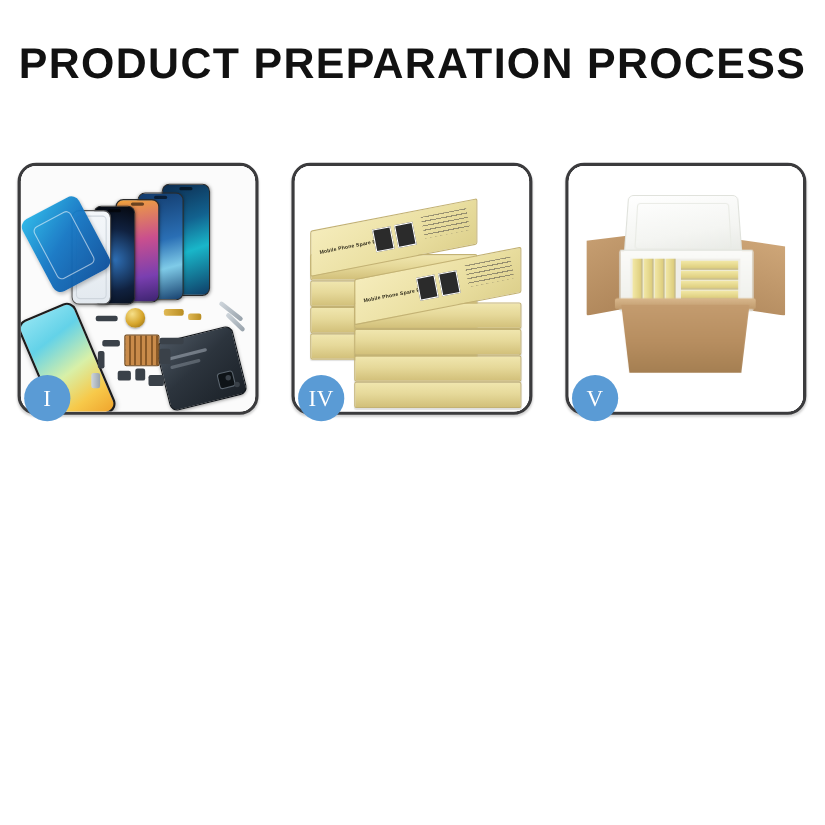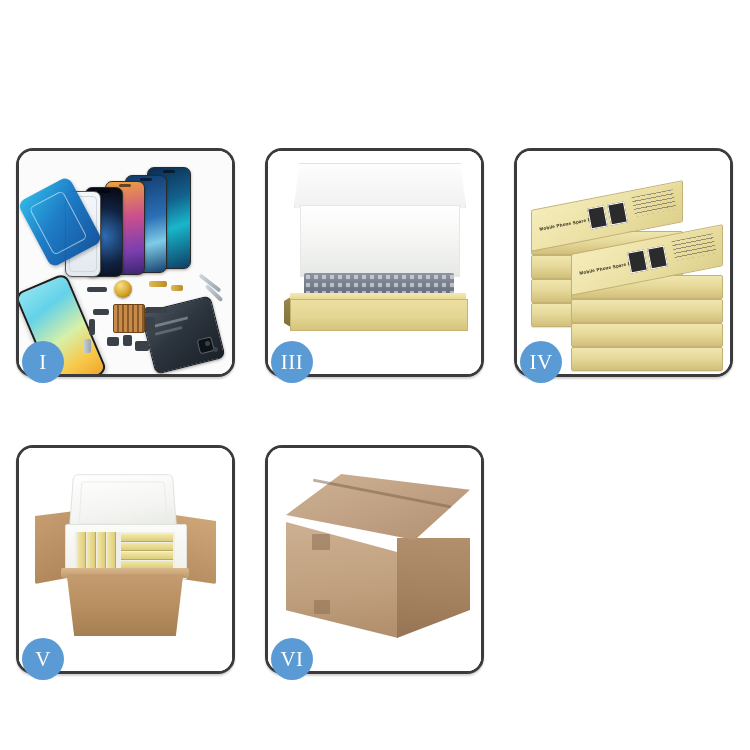--- a/index.html
+++ b/index.html
@@ -262,20 +262,21 @@
     background:linear-gradient(185deg,#b2906d 0%,#a3815e 60%,#967454 100%);
     clip-path:polygon(0 0,100% -16%,100% 72%,0 100%);}
   .c6-tape{position:absolute;background:rgba(140,112,82,.55);border-radius:1px;}
 </style>
 </head>
 <body>
 
 <div class="page">
 
   <div class="header">
+    <div class="title">PRODUCT PREPARATION PROCESS</div>
   </div>
 
   <div class="grid">
 
     <div class="card">
       <div class="card-inner">
         <div class="p1">
           <div class="ph ph-teal">
               <span class="ph-notch"></span>
             </div>
@@ -312,34 +313,20 @@
           <span class="pt silver" style="left:178px;top:130px;width:26px;height:4px;transform:rotate(38deg);"></span>
           <span class="pt silver" style="left:184px;top:140px;width:22px;height:4px;transform:rotate(44deg);"></span>
           <span class="pt" style="left:186px;top:190px;width:5px;height:5px;border-radius:50%;"></span>
           <span class="pt" style="left:194px;top:196px;width:5px;height:5px;border-radius:50%;"></span>
         </div>
       </div>
       <div class="badge">I</div>
     </div>
 
 
-    <div class="card">
-      <div class="card-inner">
-        <div class="p3">
-          <div class="b3-lid"></div>
-          <div class="b3-foam"></div>
-          <div class="b3-contents"></div>
-          <div class="b3-sideL"></div>
-          <div class="b3-sideR"></div>
-          <div class="b3-rim"></div>
-          <div class="b3-front"></div>
-        </div>
-      </div>
-      <div class="badge">III</div>
-    </div>
 
     <div class="card">
       <div class="card-inner">
         <div class="p4">
           <div class="stack">
 
             <div class="yb" style="left:6px;top:62px;"></div>
             <div class="yb" style="left:6px;top:86px;"></div>
             <div class="yb" style="left:6px;top:110px;"></div>
             <div class="yb" style="left:6px;top:134px;"></div>
@@ -383,28 +370,15 @@
             <span class="ybar-h" style="left:46px;top:20px;"></span>
             <span class="ybar-h" style="left:46px;top:29px;"></span>
           </div>
           <div class="c5-top"></div>
           <div class="c5-front"></div>
         </div>
       </div>
       <div class="badge">V</div>
     </div>
 
-    <div class="card">
-      <div class="card-inner">
-        <div class="p6">
-          <div class="c6-leftf"></div>
-          <div class="c6-right"></div>
-          <div class="c6-top"></div>
-          <div class="c6-seam"></div>
-          <span class="c6-tape" style="left:44px;top:86px;width:18px;height:16px;"></span>
-          <span class="c6-tape" style="left:46px;top:152px;width:16px;height:14px;"></span>
-        </div>
-      </div>
-      <div class="badge">VI</div>
-    </div>
 
   </div>
 </div>
 
 </body></html>

